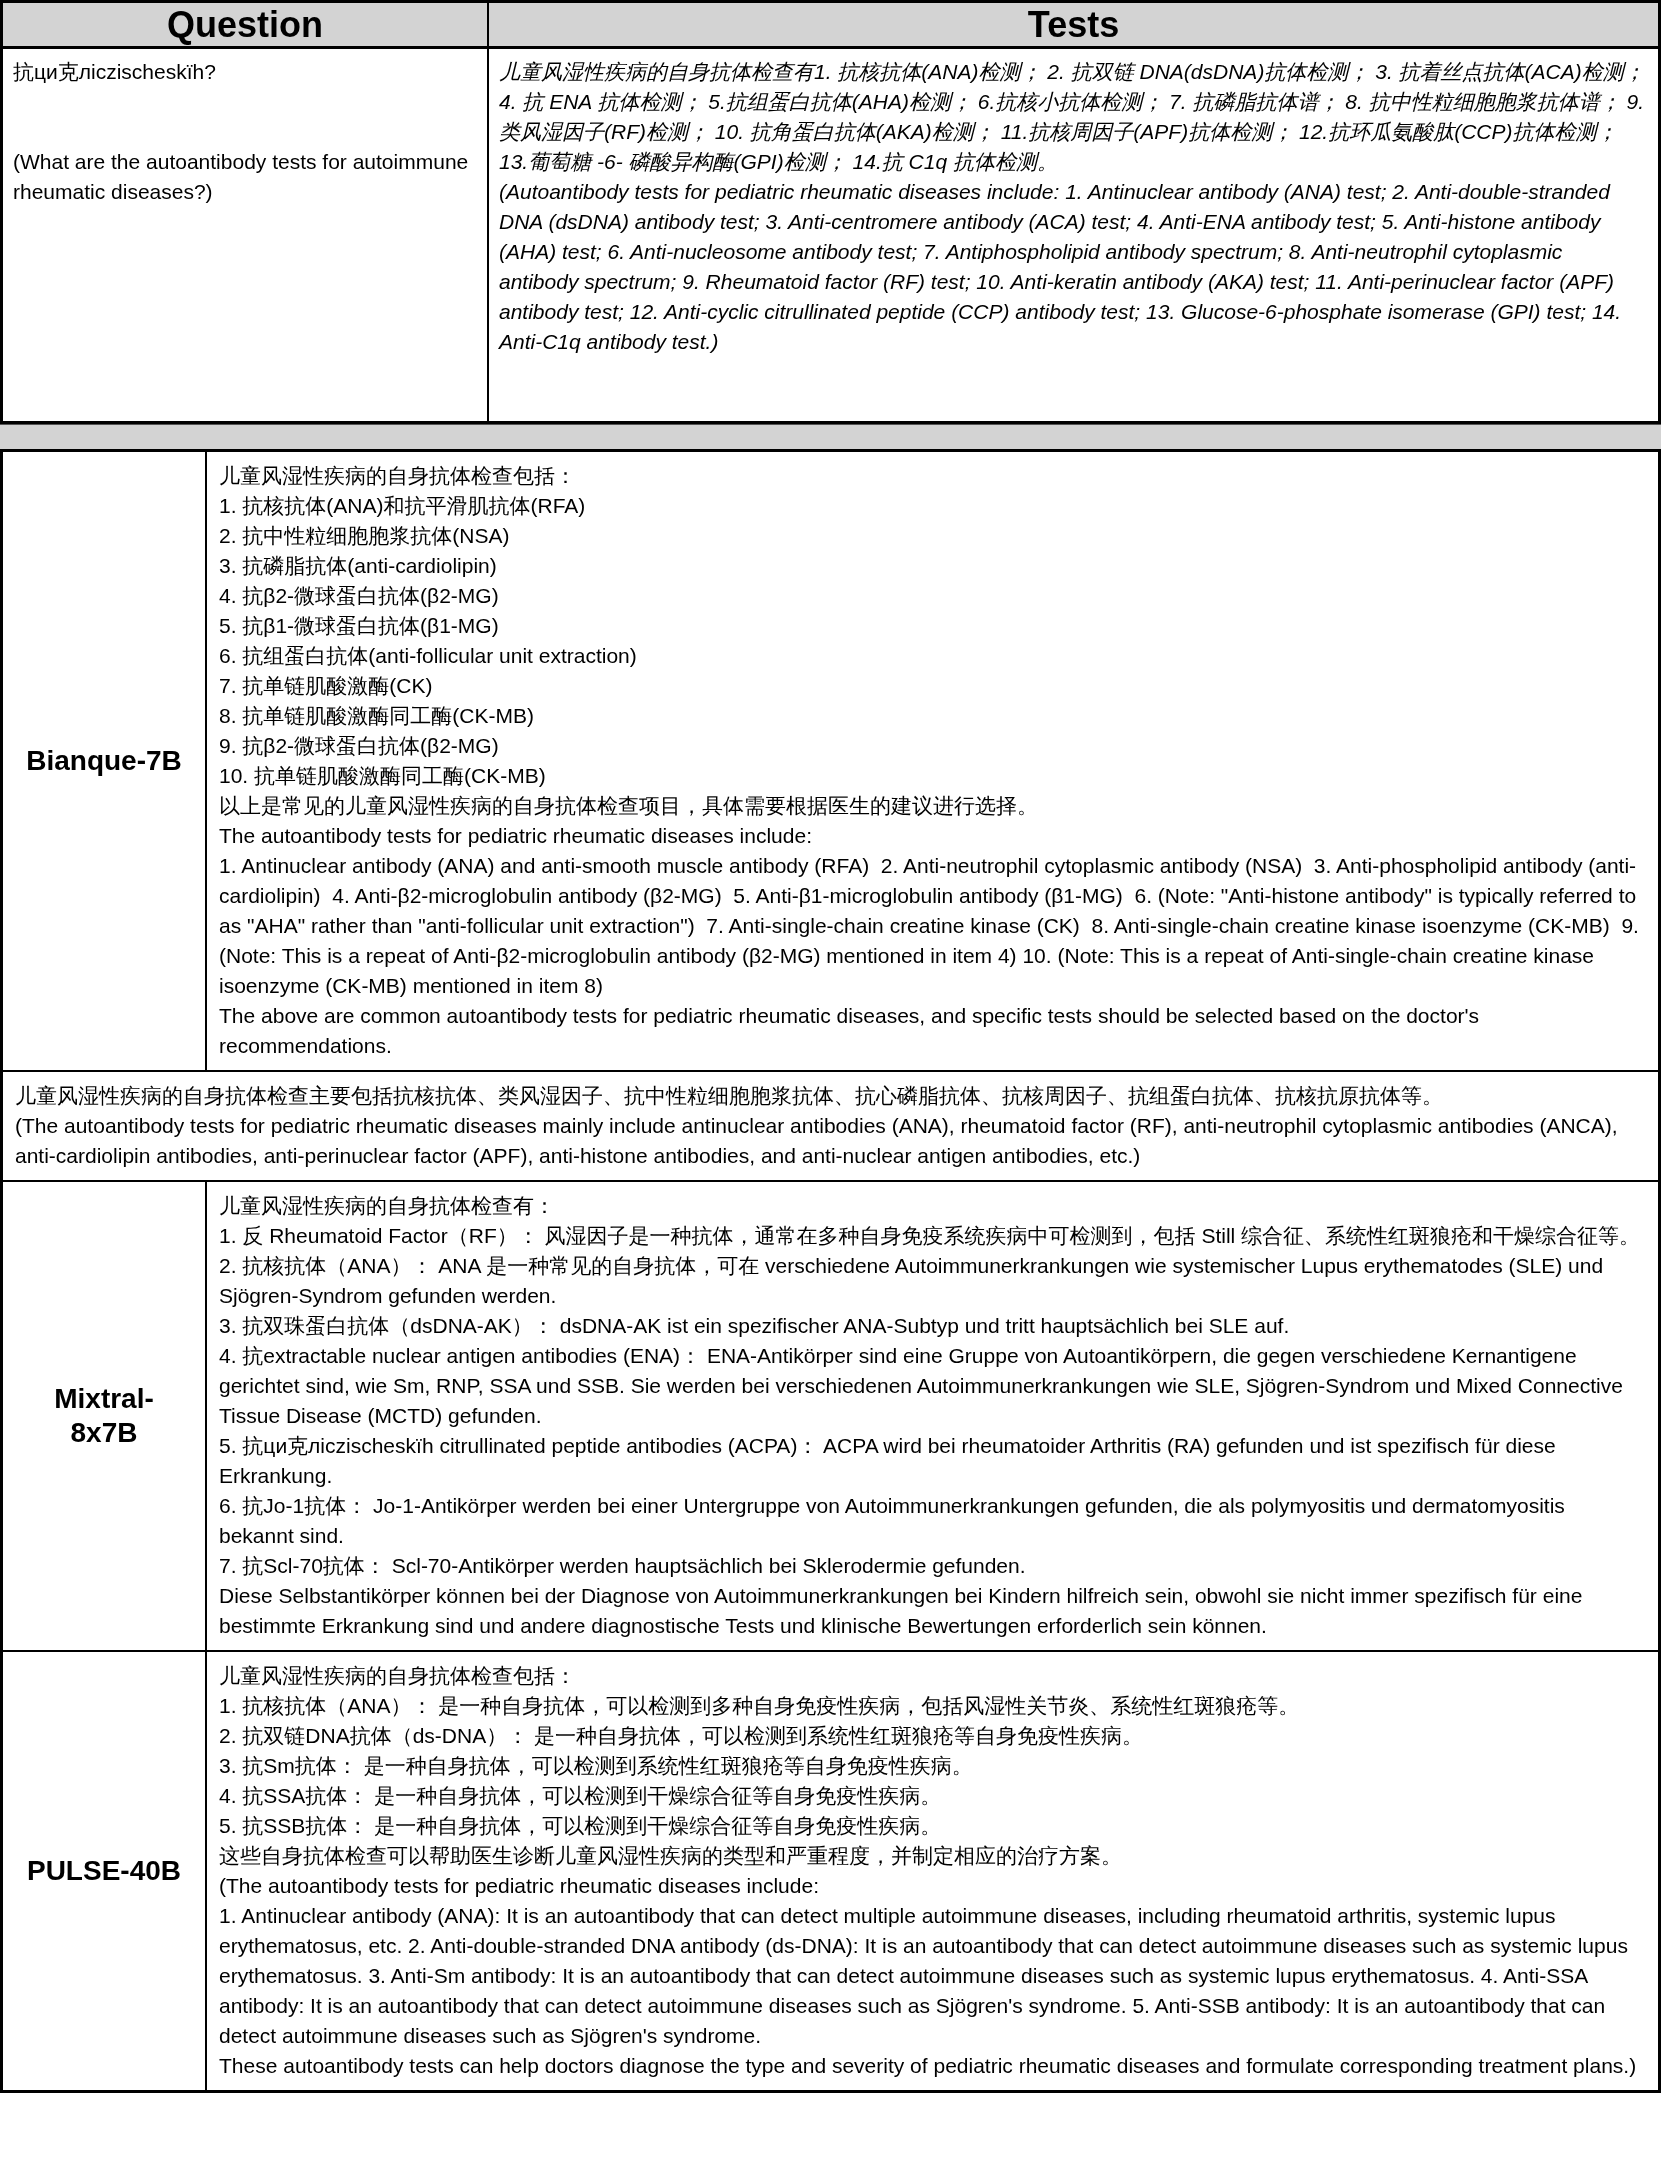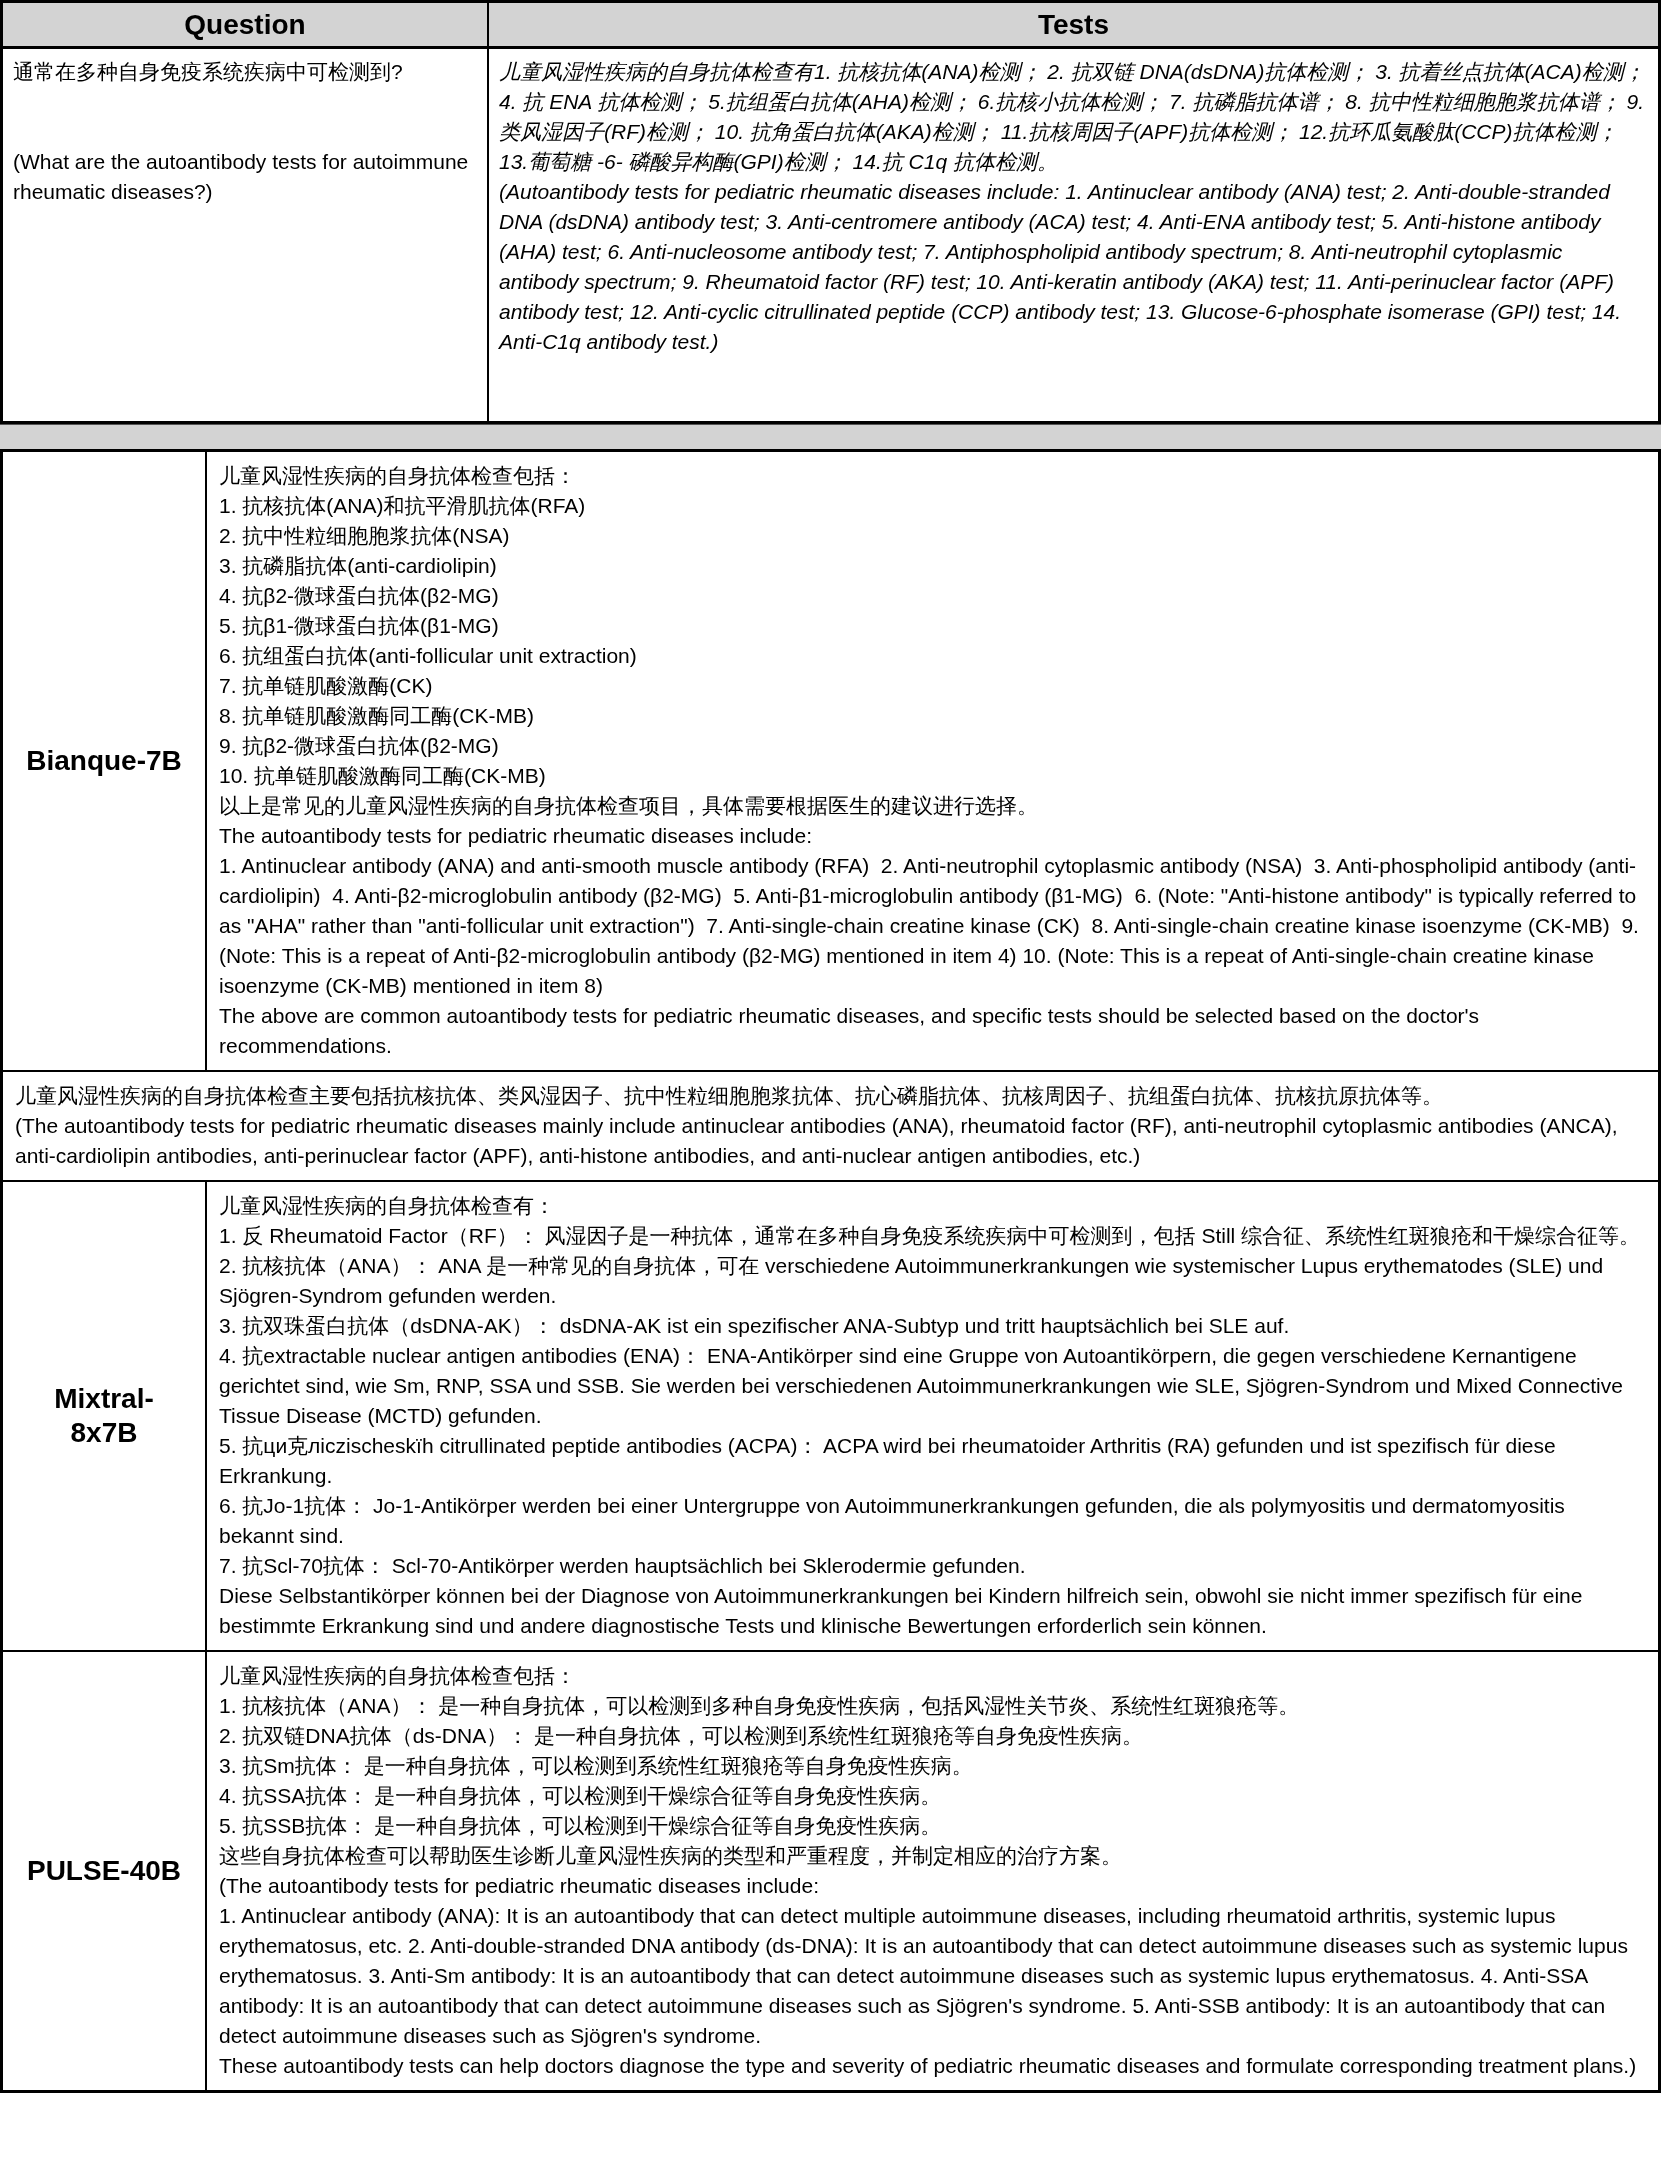--- a/index.html
+++ b/index.html
@@ -12,21 +12,21 @@
   .tbl { border: 3px solid #000; background: #fff; }
   .row { display: flex; align-items: stretch; }
 
   
   .t1 .hdr {
     background: #d3d3d3;
     border-bottom: 3px solid #000;
   }
   .hcell {
     font-weight: bold;
-    font-size: 28px;
+    font-size: 36px;
     line-height: 36px;
     text-align: center;
     padding: 4px 0 3px 0;
   }
   .t1c1 { width: 486px; border-right: 2px solid #000; box-sizing: border-box; }
   .t1c2 { flex: 1; }
   .t1 .bodyrow { min-height: 372px; }
   .btext {
     font-size: 21px;
     line-height: 30px;
@@ -65,21 +65,21 @@
 </head>
 <body>
 
 <div class="tbl t1">
   <div class="row hdr">
     <div class="t1c1 hcell">Question</div>
     <div class="t1c2 hcell">Tests</div>
   </div>
   <div class="row bodyrow">
     <div class="t1c1 qcell">
-      <div class="btext">通常在多种自身免疫系统疾病中可检测到?</div>
+      <div class="btext">抗ци克лiczischeskïh?</div>
       <div class="qgap"></div>
       <div class="btext">(What are the autoantibody tests for autoimmune rheumatic diseases?)</div>
     </div>
     <div class="t1c2 acell">
       <div class="btext">儿童风湿性疾病的自身抗体检查有1. 抗核抗体(ANA)检测； 2. 抗双链 DNA(dsDNA)抗体检测； 3. 抗着丝点抗体(ACA)检测； 4. 抗 ENA 抗体检测； 5.抗组蛋白抗体(AHA)检测； 6.抗核小抗体检测； 7. 抗磷脂抗体谱； 8. 抗中性粒细胞胞浆抗体谱； 9.类风湿因子(RF)检测； 10. 抗角蛋白抗体(AKA)检测； 11.抗核周因子(APF)抗体检测； 12.抗环瓜氨酸肽(CCP)抗体检测； 13.葡萄糖 -6- 磷酸异构酶(GPI)检测； 14.抗 C1q 抗体检测。</div>
       <div class="btext">(Autoantibody tests for pediatric rheumatic diseases include: 1. Antinuclear antibody (ANA) test; 2. Anti-double-stranded DNA (dsDNA) antibody test; 3. Anti-centromere antibody (ACA) test; 4. Anti-ENA antibody test; 5. Anti-histone antibody (AHA) test; 6. Anti-nucleosome antibody test; 7. Antiphospholipid antibody spectrum; 8. Anti-neutrophil cytoplasmic antibody spectrum; 9. Rheumatoid factor (RF) test; 10. Anti-keratin antibody (AKA) test; 11. Anti-perinuclear factor (APF) antibody test; 12. Anti-cyclic citrullinated peptide (CCP) antibody test; 13. Glucose-6-phosphate isomerase (GPI) test; 14. Anti-C1q antibody test.)</div>
     </div>
   </div>
 </div>
 

